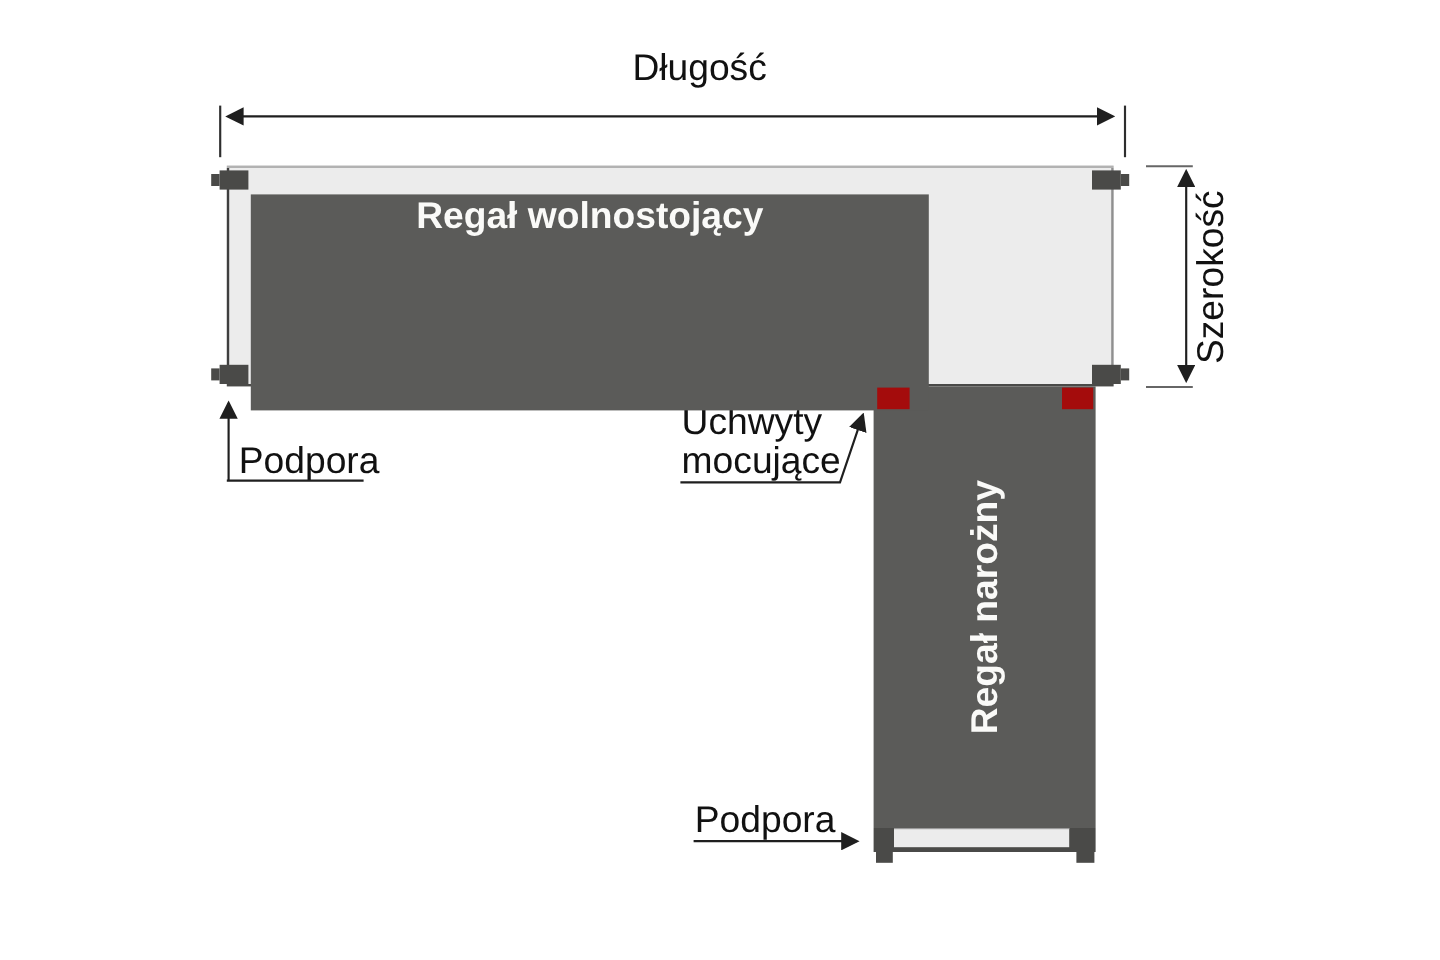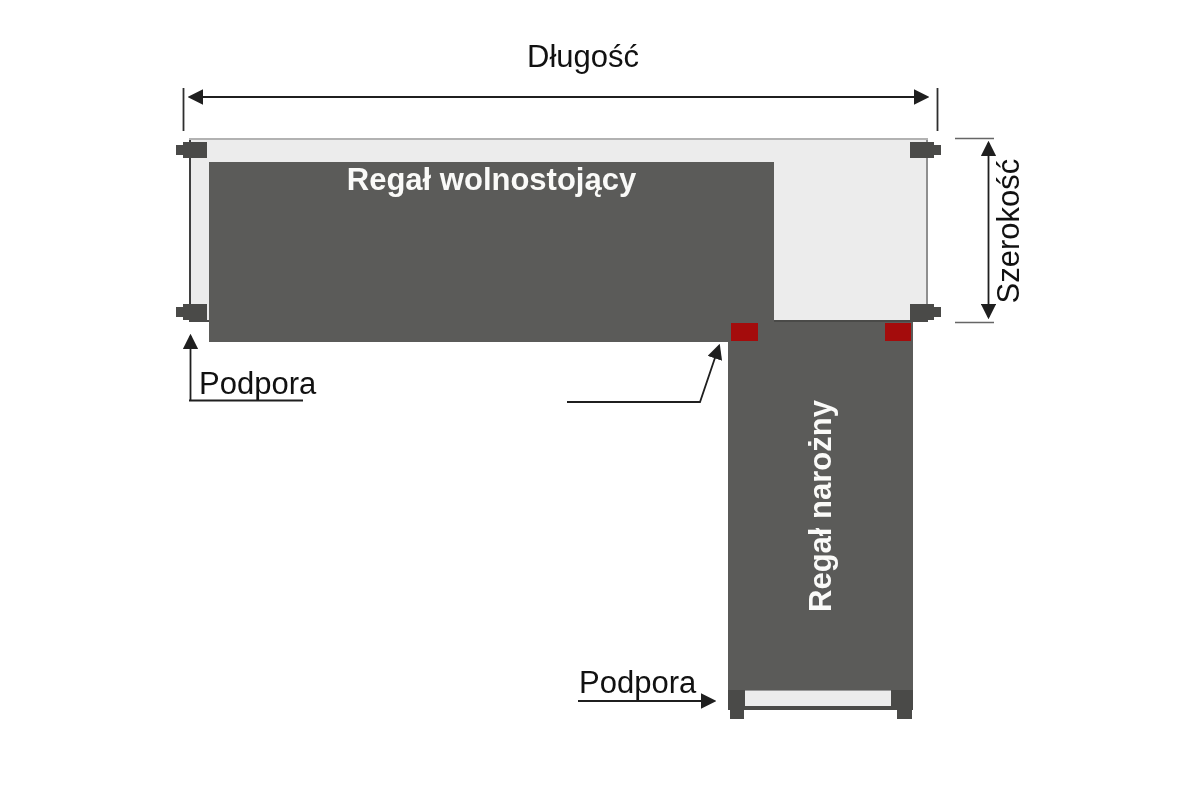--- a/index.html
+++ b/index.html
@@ -117,20 +117,24 @@
       <div class="plate"></div>
     </div>
     <div class="foot f1"></div>
     <div class="foot f2"></div>
   </div>
 
   <div class="dim-text" id="dlugosc-label">Długość</div>
 
   <div class="dim-text" id="szerokosc-label">Szerokość</div>
 
+  <div class="dim-text" id="uchwyty-label">
+    <div>Uchwyty</div>
+    <div>mocujące</div>
+  </div>
 
   <div class="dim-text" id="podpora-left-label">Podpora</div>
 
   <div class="dim-text" id="podpora-bottom-label">Podpora</div>
 
   <svg id="linework" viewBox="0 0 1200 800" xmlns="http://www.w3.org/2000/svg">
     <defs>
       <marker id="arw" viewBox="0 0 10 10" refX="8.5" refY="5" markerWidth="8.5" markerHeight="8.5" orient="auto-start-reverse">
         <path d="M0,0 L10,5 L0,10 Z" class="arrowhead"></path>
       </marker>

